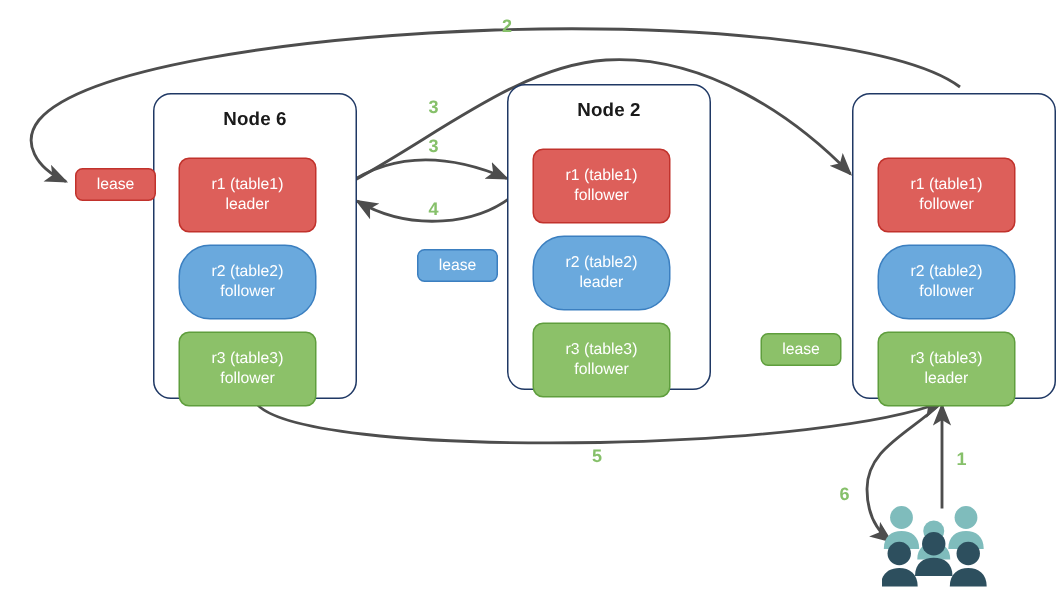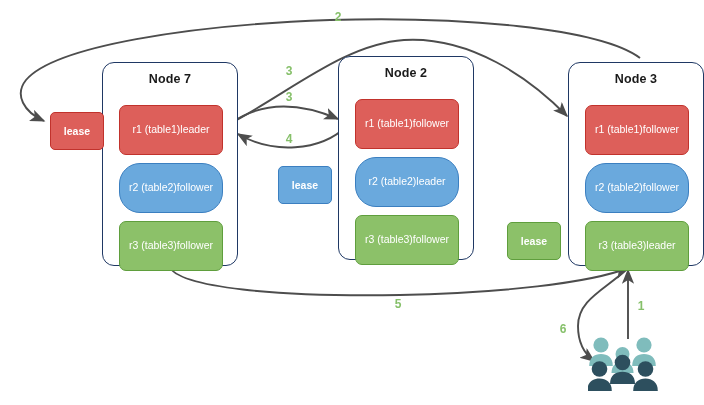--- a/index.html
+++ b/index.html
@@ -46,52 +46,51 @@
     font-weight: bold;
     color: #1a1a1a;
     letter-spacing: .1px;
   }
 
   
   .replica {
     position: absolute;
     box-sizing: border-box;
     left: 16px;
-    width: 104px;
+    width: 92px;
     height: 50px;
     border-radius: 7px;
     display: flex;
-    flex-direction: row;
+    flex-direction: column;
     align-items: center;
     justify-content: center;
     color: #ffffff;
     font-size: 10.5px;
     line-height: 13.5px;
     text-align: center;
   }
   .replica .l1, .replica .l2 { display: block; }
   .rep-red   { background: #dd5f5a; border: 1.4px solid #c1322c; }
   .rep-blue  { background: #6aa9dd; border: 1.4px solid #3b7fc0; }
   .rep-green { background: #8cc169; border: 1.4px solid #5f9e3d; }
   .r1 { top: 42px; }
   .r2 { top: 100px; border-radius: 21px; }
   .r3 { top: 158px; }
 
   
   .lease {
     position: absolute;
     box-sizing: border-box;
-    height: 38px;
+    height: 22px;
     border-radius: 5px;
     display: flex;
     align-items: center;
     justify-content: center;
     color: #ffffff;
     font-size: 10.5px;
-    font-weight: bold;
   }
   .lease-red   { background: #dd5f5a; border: 1.4px solid #c1322c; }
   .lease-blue  { background: #6aa9dd; border: 1.4px solid #3b7fc0; }
   .lease-green { background: #8cc169; border: 1.4px solid #5f9e3d; }
 
   
   .step {
     position: absolute;
     color: #86c06a;
     font-size: 12px;
@@ -130,21 +129,21 @@
     <path d="M 347 126 C 320 152, 272 154, 238 134" fill="none" stroke="#4d4d4d" stroke-width="1.9" marker-end="url(#ah)"></path>
 
     <path d="M 169 266 C 178 288, 280 297, 400 295 C 500 293, 590 283, 628 268" fill="none" stroke="#4d4d4d" stroke-width="1.9" marker-end="url(#ah)"></path>
 
     <path d="M 628 339 L 628 270" fill="none" stroke="#4d4d4d" stroke-width="1.9" marker-end="url(#ah)"></path>
 
     <path d="M 626 270 C 604 290, 578 300, 578 326 C 578 344, 586 355, 594 361" fill="none" stroke="#4d4d4d" stroke-width="1.9" marker-end="url(#ah)"></path>
   </svg>
 
   <div class="node" style="left:102px; top:62px; width:136px; height:204px;">
-    <div class="node-title">Node 7</div>
+    <div class="node-title">Node 6</div>
     <div class="replica rep-red r1">
       <span class="l1">r1 (table1)</span>
       <span class="l2">leader</span>
     </div>
     <div class="replica rep-blue r2">
       <span class="l1">r2 (table2)</span>
       <span class="l2">follower</span>
     </div>
     <div class="replica rep-green r3">
       <span class="l1">r3 (table3)</span>
@@ -162,21 +161,20 @@
       <span class="l1">r2 (table2)</span>
       <span class="l2">leader</span>
     </div>
     <div class="replica rep-green r3">
       <span class="l1">r3 (table3)</span>
       <span class="l2">follower</span>
     </div>
   </div>
 
   <div class="node" style="left:568px; top:62px; width:136px; height:204px;">
-    <div class="node-title">Node 3</div>
     <div class="replica rep-red r1">
       <span class="l1">r1 (table1)</span>
       <span class="l2">follower</span>
     </div>
     <div class="replica rep-blue r2">
       <span class="l1">r2 (table2)</span>
       <span class="l2">follower</span>
     </div>
     <div class="replica rep-green r3">
       <span class="l1">r3 (table3)</span>

